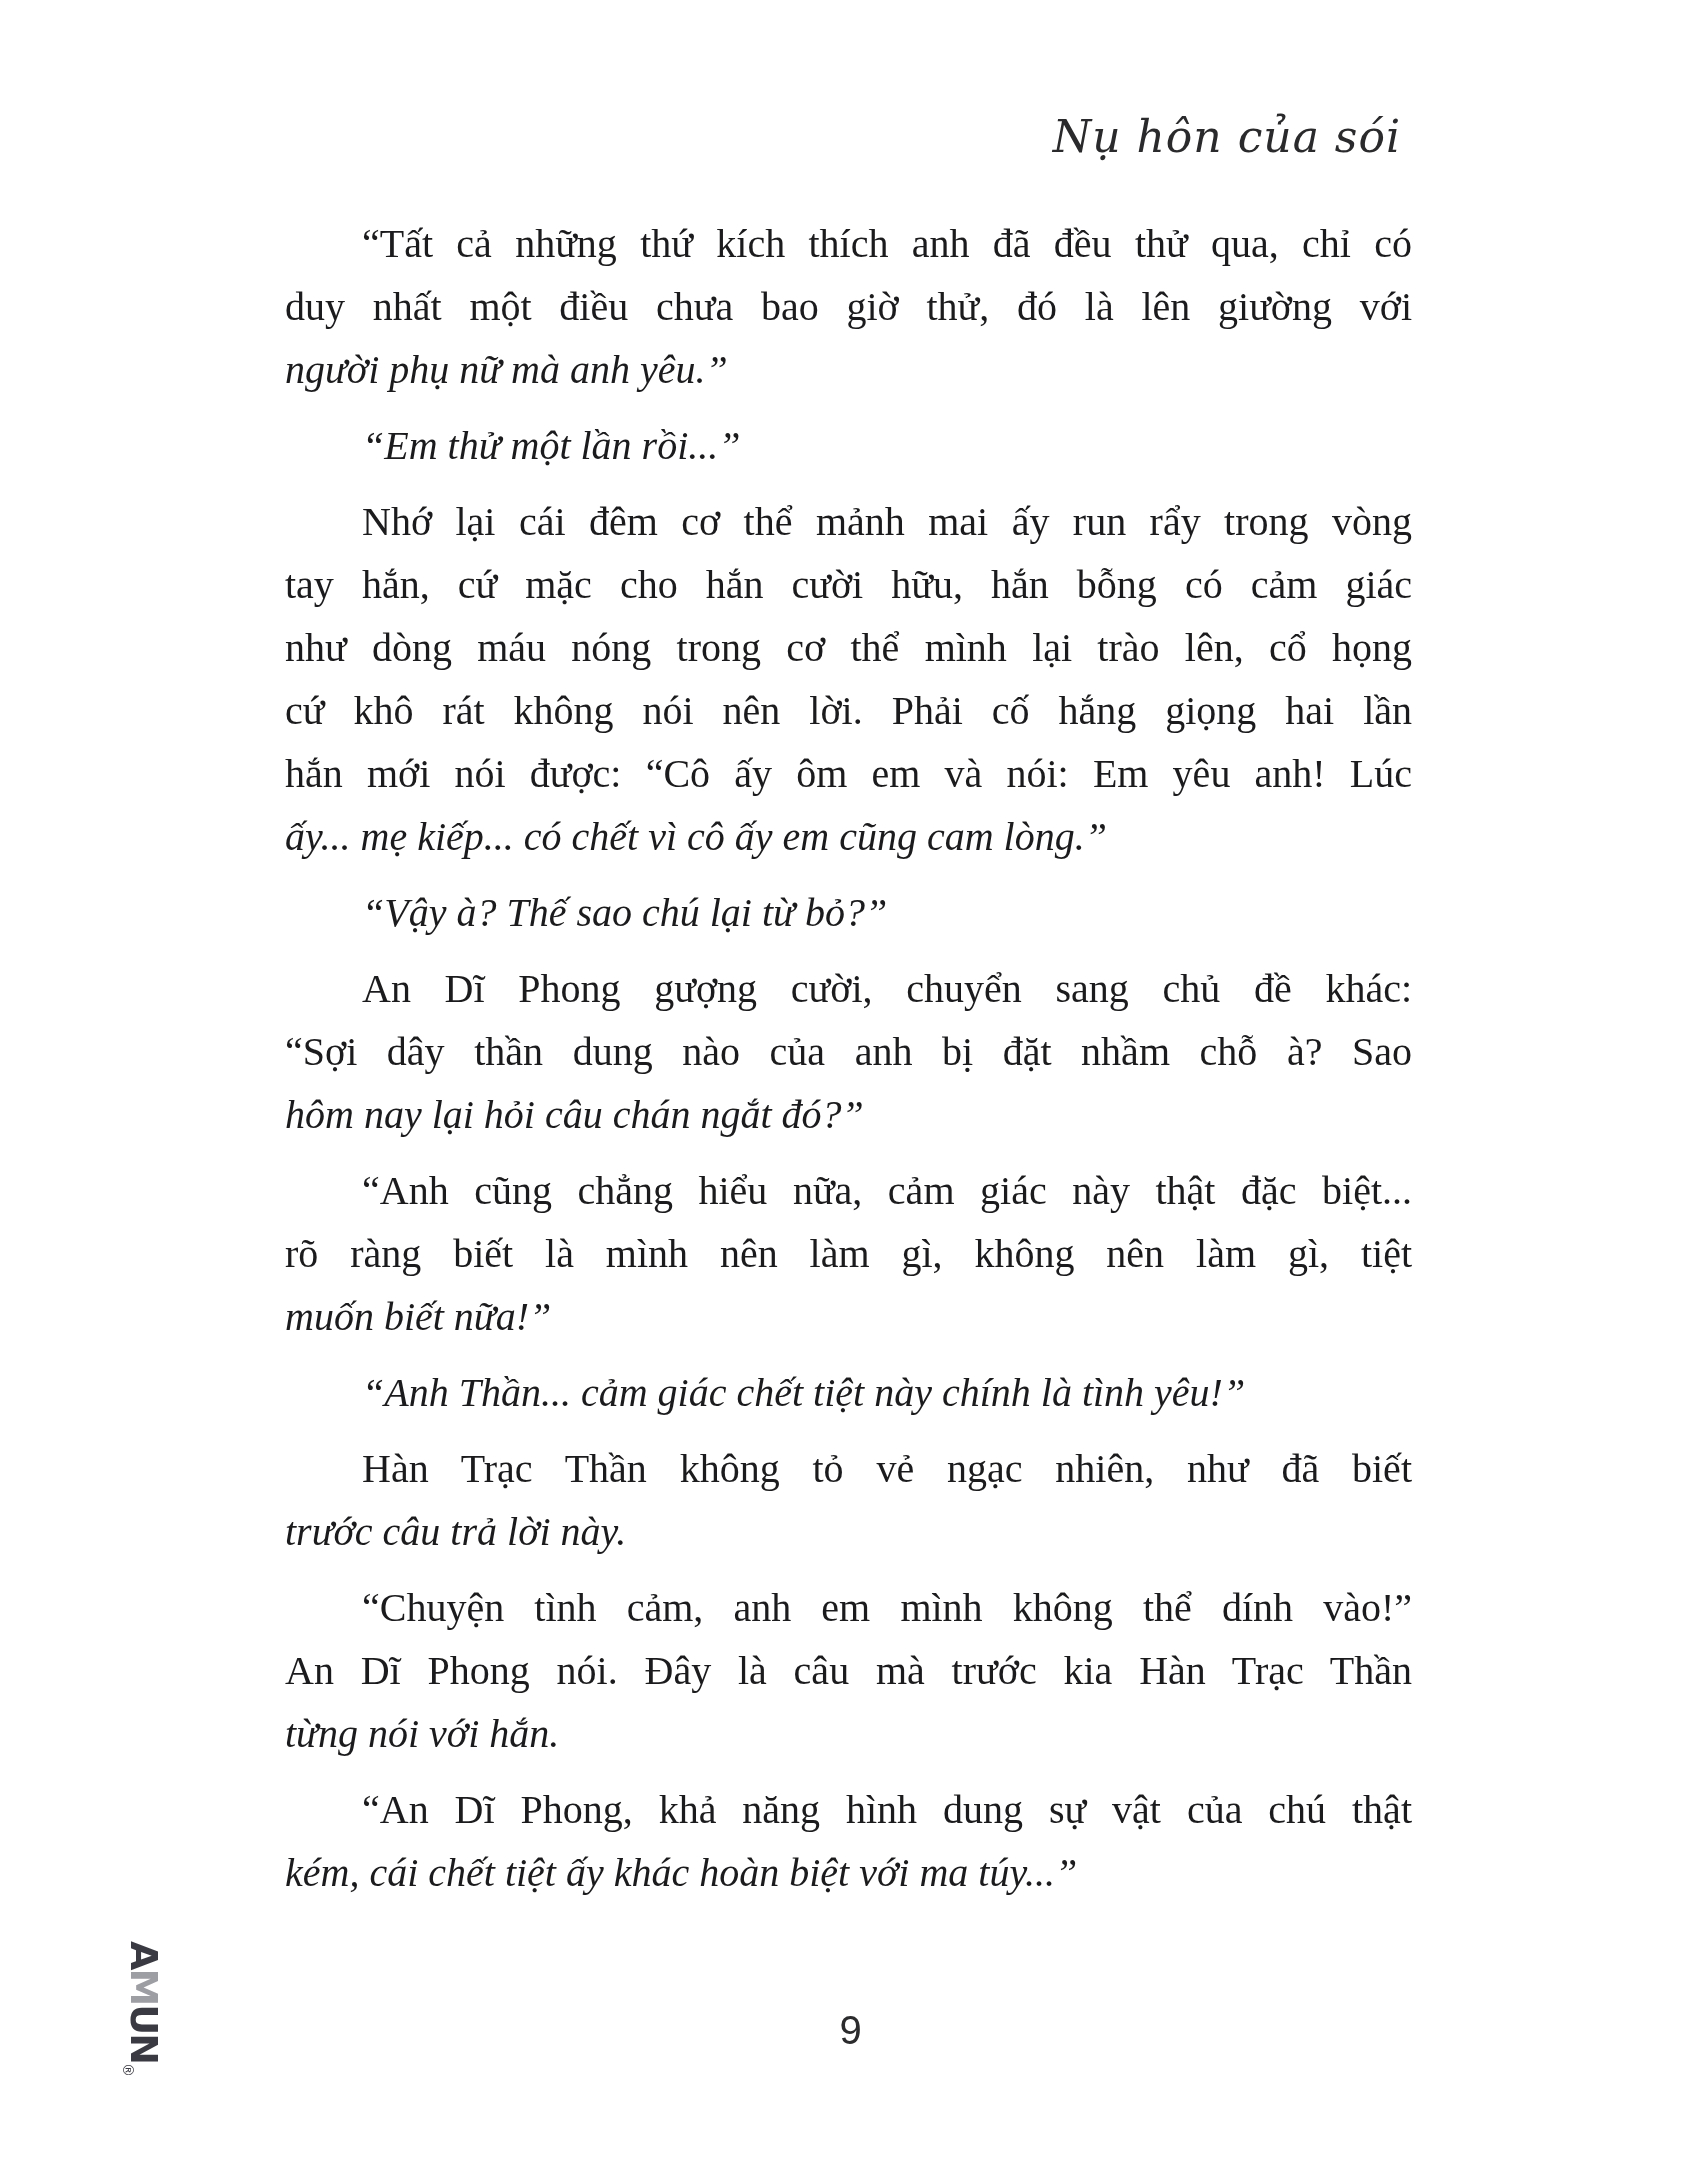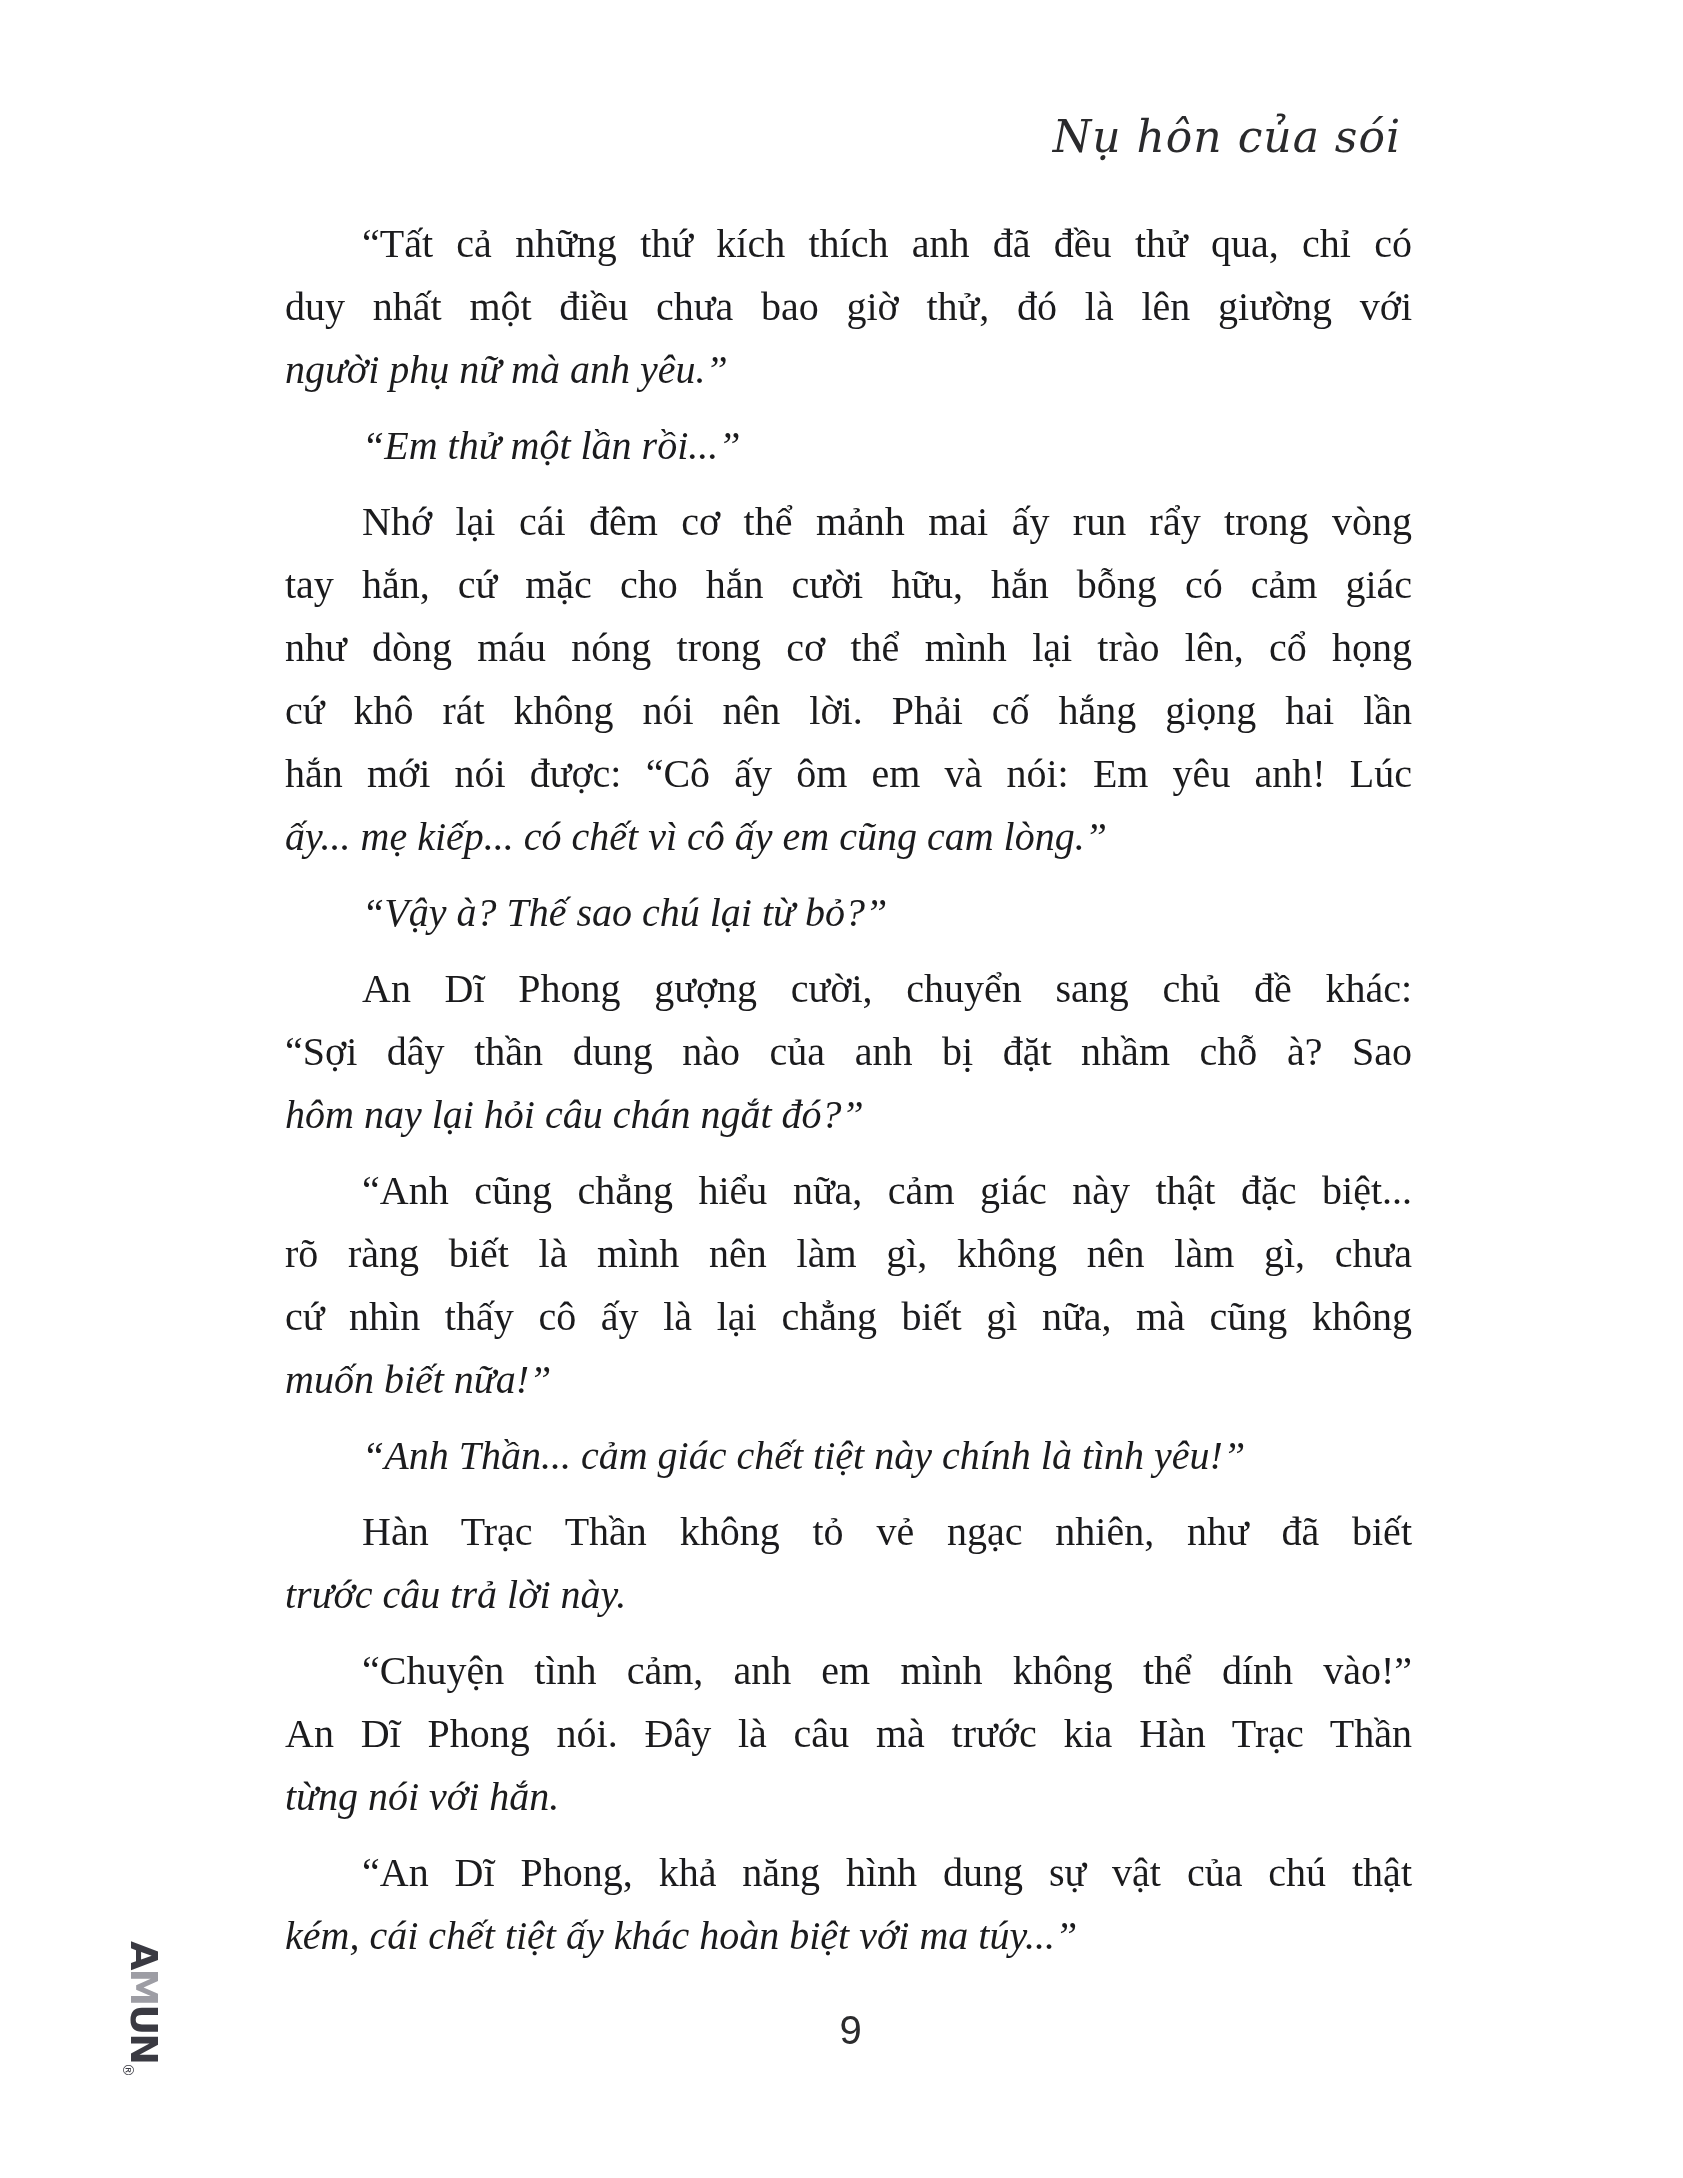--- a/index.html
+++ b/index.html
@@ -119,22 +119,21 @@
       <div class="para">
         <div class="line first last">“Vậy à? Thế sao chú lại từ bỏ?”</div>
       </div>
       <div class="para">
         <div class="line first">An Dĩ Phong gượng cười, chuyển sang chủ đề khác:</div>
         <div class="line">“Sợi dây thần dung nào của anh bị đặt nhầm chỗ à? Sao</div>
         <div class="line last">hôm nay lại hỏi câu chán ngắt đó?”</div>
       </div>
       <div class="para">
         <div class="line first">“Anh cũng chẳng hiểu nữa, cảm giác này thật đặc biệt...</div>
-        <div class="line">rõ ràng biết là mình nên làm gì, không nên làm gì, chưa</div>
-        <div class="line">cứ nhìn thấy cô ấy là lại chẳng biết gì nữa, mà cũng không</div>
+        <div class="line">rõ ràng biết là mình nên làm gì, không nên làm gì, tiệt</div>
         <div class="line last">muốn biết nữa!”</div>
       </div>
       <div class="para">
         <div class="line first last">“Anh Thần... cảm giác chết tiệt này chính là tình yêu!”</div>
       </div>
       <div class="para">
         <div class="line first">Hàn Trạc Thần không tỏ vẻ ngạc nhiên, như đã biết</div>
         <div class="line last">trước câu trả lời này.</div>
       </div>
       <div class="para">

